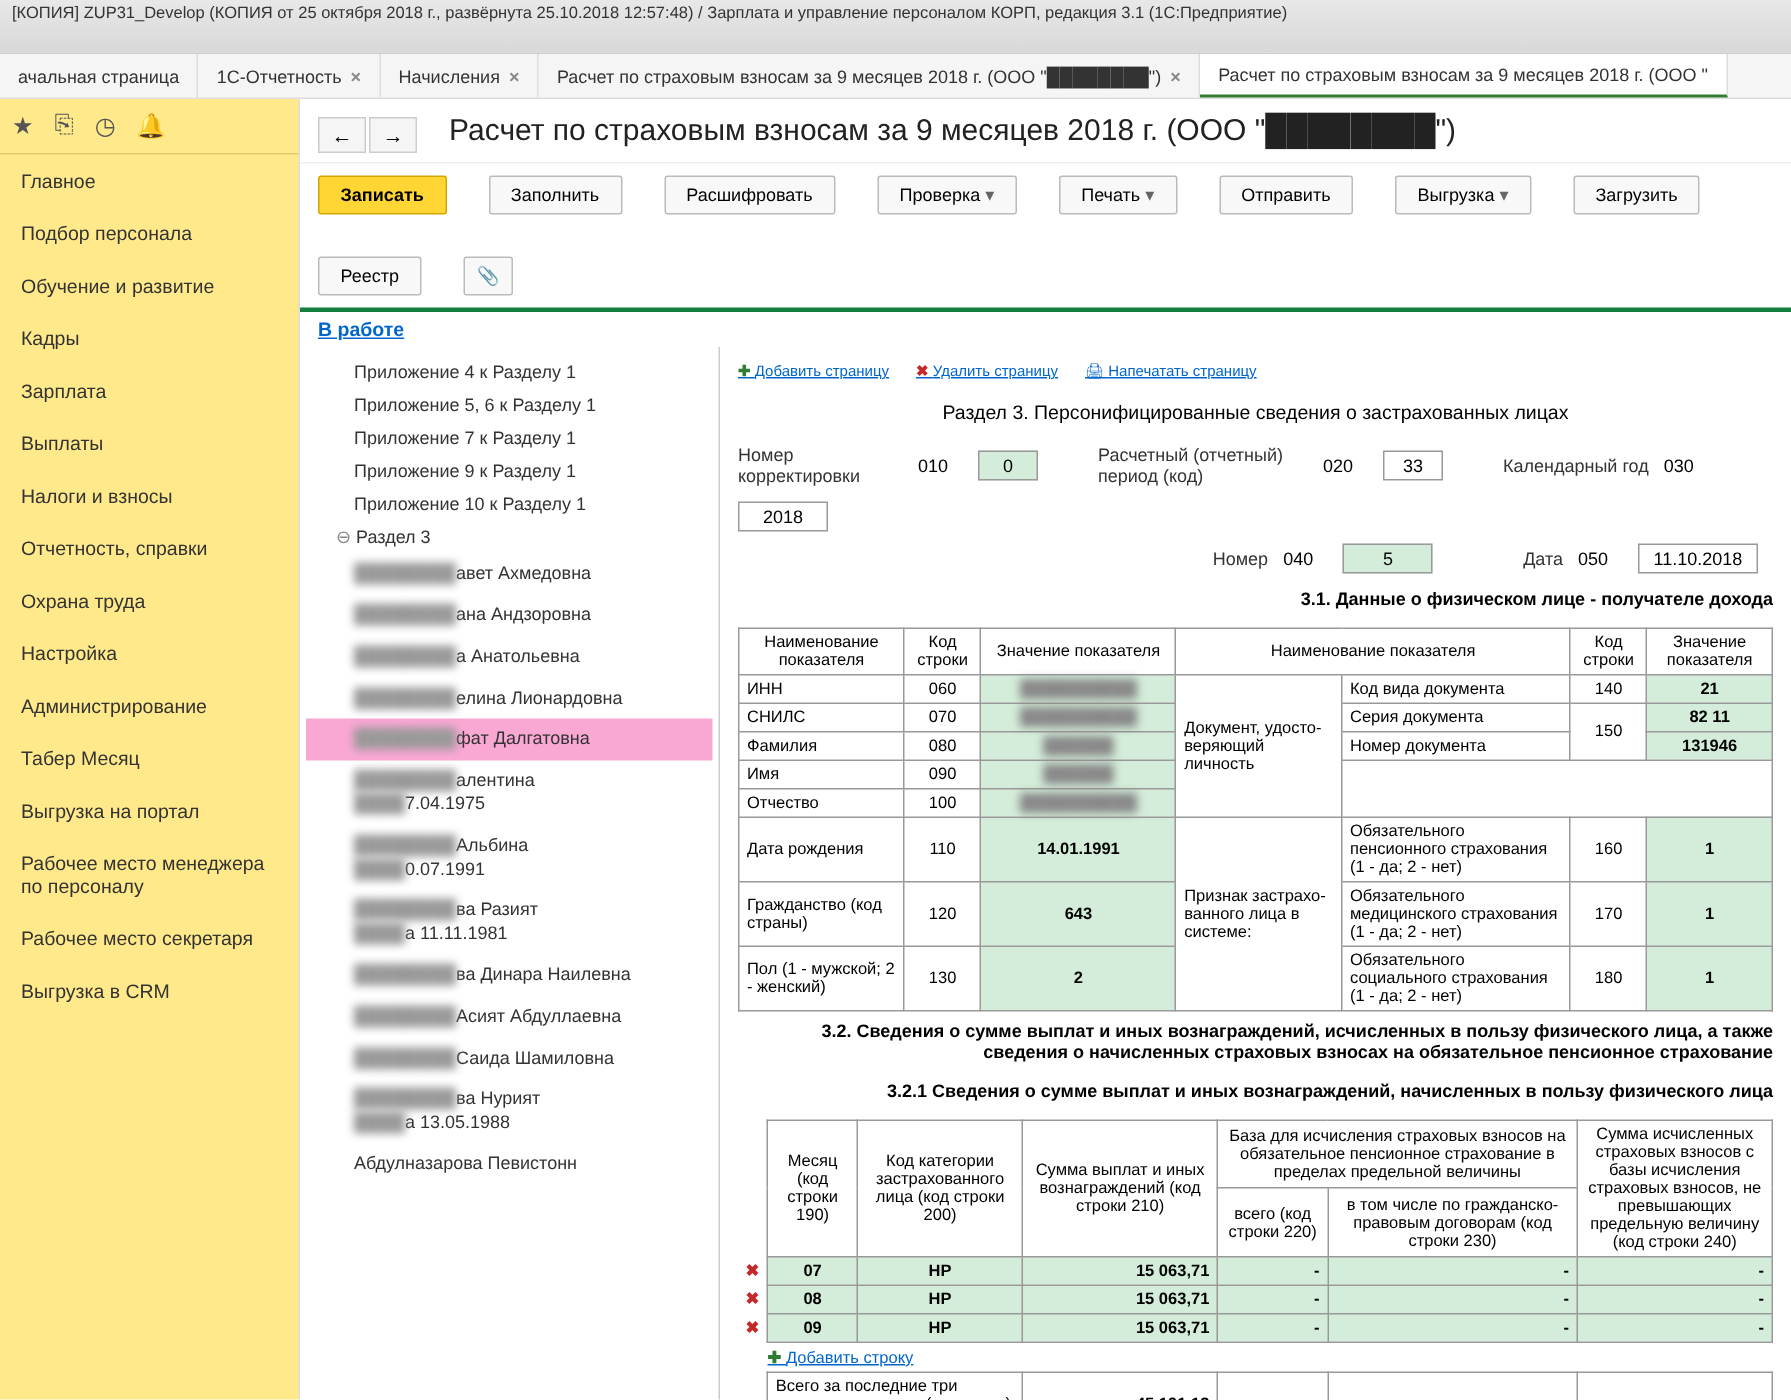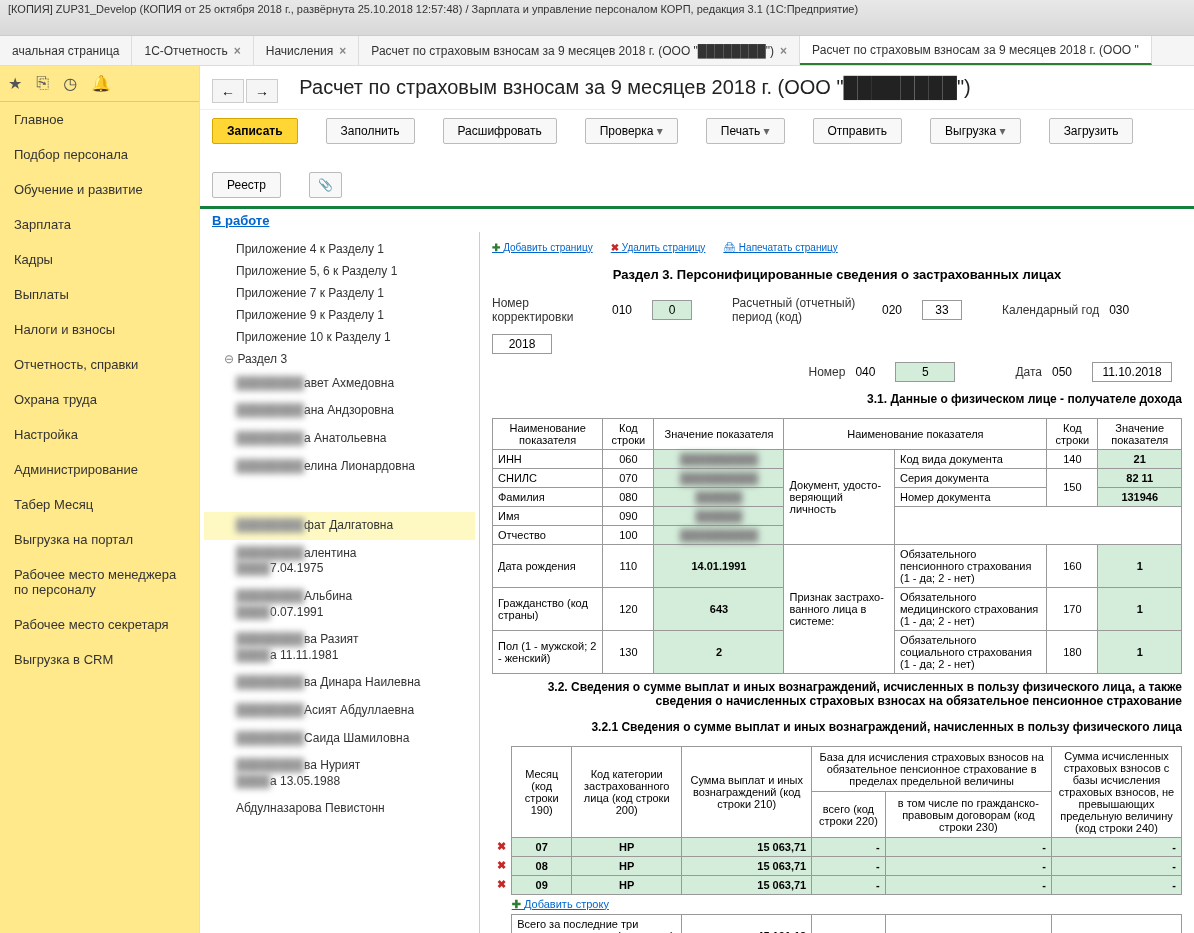--- a/index.html
+++ b/index.html
@@ -25,29 +25,29 @@
 .btn.yellow { background: #ffd633; border-color: #d4a800; font-weight: bold; }
 .btn.dropdown::after { content: " ▾"; color: #666; }
 .btn.icon-only { padding: 5px 8px; }
 .status-link { padding: 4px 12px; color: #0066cc; text-decoration: underline; font-size: 13px; font-weight: bold; }
 .body-area { flex: 1; display: flex; overflow: hidden; }
 .tree-panel { width: 280px; border-right: 1px solid #ccc; padding: 6px 4px; overflow: auto; background: #fff; }
 .tree-item { padding: 4px 8px 4px 32px; color: #333; cursor: pointer; font-size: 12px; }
 .tree-item.section { padding-left: 20px; }
 .tree-item.section::before { content: "⊖ "; color: #888; }
 .tree-item.person { padding: 6px 8px 6px 32px; line-height: 1.3; }
-.tree-item.person.selected { background: #fef9c3; margin-top: 32px; }
+.tree-item.person.selected { background: #f9a8d4; }
 .tree-item .blur { filter: blur(3px); color: #999; }
 .form-panel { flex: 1; padding: 8px 12px; overflow: auto; }
 .form-actions { display: flex; gap: 18px; padding: 2px 0 8px; }
 .action-link { color: #0066cc; text-decoration: underline; cursor: pointer; font-size: 10px; }
 .action-link.add::before { content: "✚ "; color: #2e7d32; font-weight: bold; }
 .action-link.del::before { content: "✖ "; color: #c62828; font-weight: bold; }
 .action-link.print::before { content: "🖨 "; }
-.section-title { text-align: center; font-weight: bold; font-size: 13px; padding: 6px 0 10px; }
+.section-title { text-align: center; font-weight: normal; font-size: 13px; padding: 6px 0 10px; }
 .section-subtitle { text-align: right; font-weight: bold; font-size: 12px; padding: 6px 0; }
 .field-row { display: flex; align-items: center; gap: 10px; padding: 4px 0; font-size: 12px; flex-wrap: wrap; }
 .field-row .lbl { color: #333; }
 .field-row .code { min-width: 30px; }
 .field-row input { border: 1px solid #999; padding: 2px 4px; text-align: center; font-size: 12px; }
 .field-row input.green { background: #d4edda; }
 .field-row input.w40 { width: 40px; }
 .field-row input.w60 { width: 60px; }
 .field-row input.w80 { width: 80px; }
 table.grid { border-collapse: collapse; width: 100%; margin-top: 6px; font-size: 11px; }
@@ -91,22 +91,22 @@
   <div class="sidebar">
     <div class="sidebar-icons">
       <span>★</span>
       <span>⎘</span>
       <span>◷</span>
       <span>🔔</span>
     </div>
     <div class="sidebar-item bold">Главное</div>
     <div class="sidebar-item">Подбор персонала</div>
     <div class="sidebar-item">Обучение и развитие</div>
+    <div class="sidebar-item">Кадры</div>
     <div class="sidebar-item">Зарплата</div>
-    <div class="sidebar-item">Кадры</div>
     <div class="sidebar-item">Выплаты</div>
     <div class="sidebar-item">Налоги и взносы</div>
     <div class="sidebar-item">Отчетность, справки</div>
     <div class="sidebar-item">Охрана труда</div>
     <div class="sidebar-item">Настройка</div>
     <div class="sidebar-item">Администрирование</div>
     <div class="sidebar-item">Табер Месяц</div>
     <div class="sidebar-item">Выгрузка на портал</div>
     <div class="sidebar-item">Рабочее место менеджера по персоналу</div>
     <div class="sidebar-item">Рабочее место секретаря</div>

